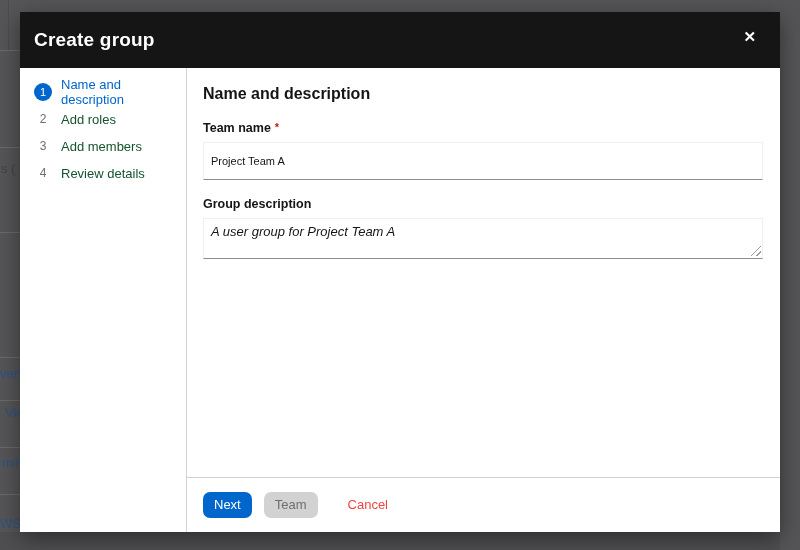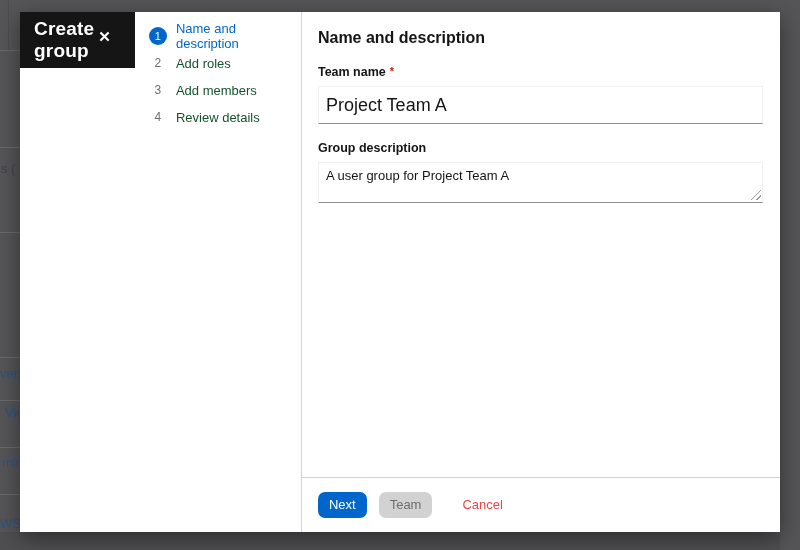--- a/index.html
+++ b/index.html
@@ -17,21 +17,21 @@
   .bg-frag { position:absolute; font-size:13px; color:#2d5484; white-space:nowrap; }
   .bg-frag.dark { color:#3f4348; }
   .bg-right { position:absolute; right:0; top:0; width:20px; height:550px; background:#555557; }
   .bg-bottom { position:absolute; left:0; bottom:0; width:800px; height:18px; background:#4f4f51; }
 
   
   .modal {
     position:absolute; left:20px; top:12px; width:760px; height:520px;
     background:#ffffff;
     box-shadow:0 6px 22px rgba(0,0,0,0.45);
-    display:flex; 
+    display:flex; flex-direction:column;
   }
   .modal-header {
     background:#151515; height:56px; flex:0 0 56px;
     display:flex; align-items:center;
     padding:0 20px 0 14px;
   }
   .modal-title { color:#ffffff; font-size:19px; font-weight:600; letter-spacing:0.2px; }
   .close-btn {
     margin-left:auto; background:none; border:none; color:#ffffff;
     font-size:15px; font-weight:700; cursor:pointer; line-height:1;
@@ -63,34 +63,34 @@
   .content-main { flex:1; padding:17px 17px 0 16px; }
   .content-heading { font-size:16px; font-weight:700; color:#151515; margin-bottom:18px; }
 
   .field-label {
     font-size:12.5px; font-weight:700; color:#151515; margin-bottom:7px;
     display:flex; align-items:flex-start;
   }
   .required-marker { color:#c9190b; font-size:11px; margin-left:4px; line-height:1.2; }
 
   .text-input {
-    width:100%; height:25px; font-size:18px; color:#151515;
+    width:100%; height:25px; font-size:11px; color:#151515;
     font-family:"Liberation Sans", sans-serif;
     padding:18px 7px;
     border:1px solid #f0f0f0; border-bottom:1px solid #8a8d90;
     outline:none; background:#fff;
   }
   .field-gap { margin-top:17px; }
   .textarea-wrap { position:relative; }
   .text-area {
     width:100%; height:41px; font-size:13px; color:#151515;
     font-family:"Liberation Sans", sans-serif;
     padding:5px 7px;
     border:1px solid #f0f0f0; border-bottom:1px solid #8a8d90;
-    outline:none; background:#fff; resize:none; display:block;
+    outline:none; background:#fff; resize:none; display:block;font-style:italic;
   }
   .resize-grip {
     position:absolute; right:2px; bottom:3px; width:10px; height:10px;
     background:
       linear-gradient(135deg, transparent 0 46%, #9a9a9a 46% 54%, transparent 54%) ,
       linear-gradient(135deg, transparent 0 72%, #9a9a9a 72% 82%, transparent 82%);
     cursor:nwse-resize;
   }
 
   

